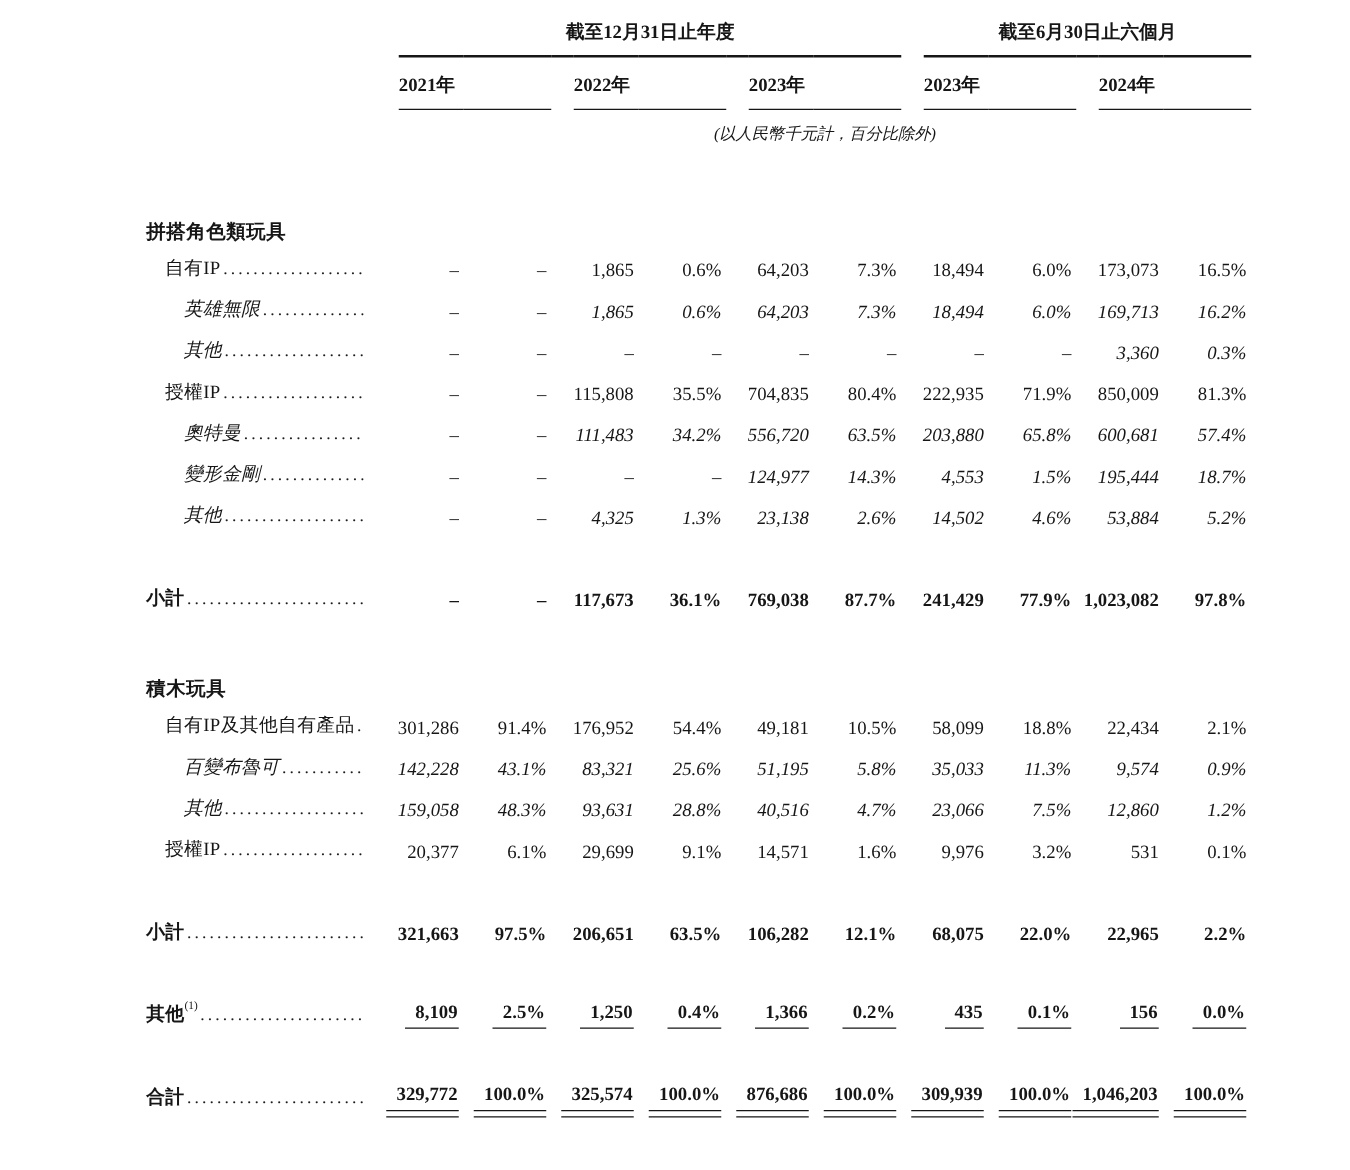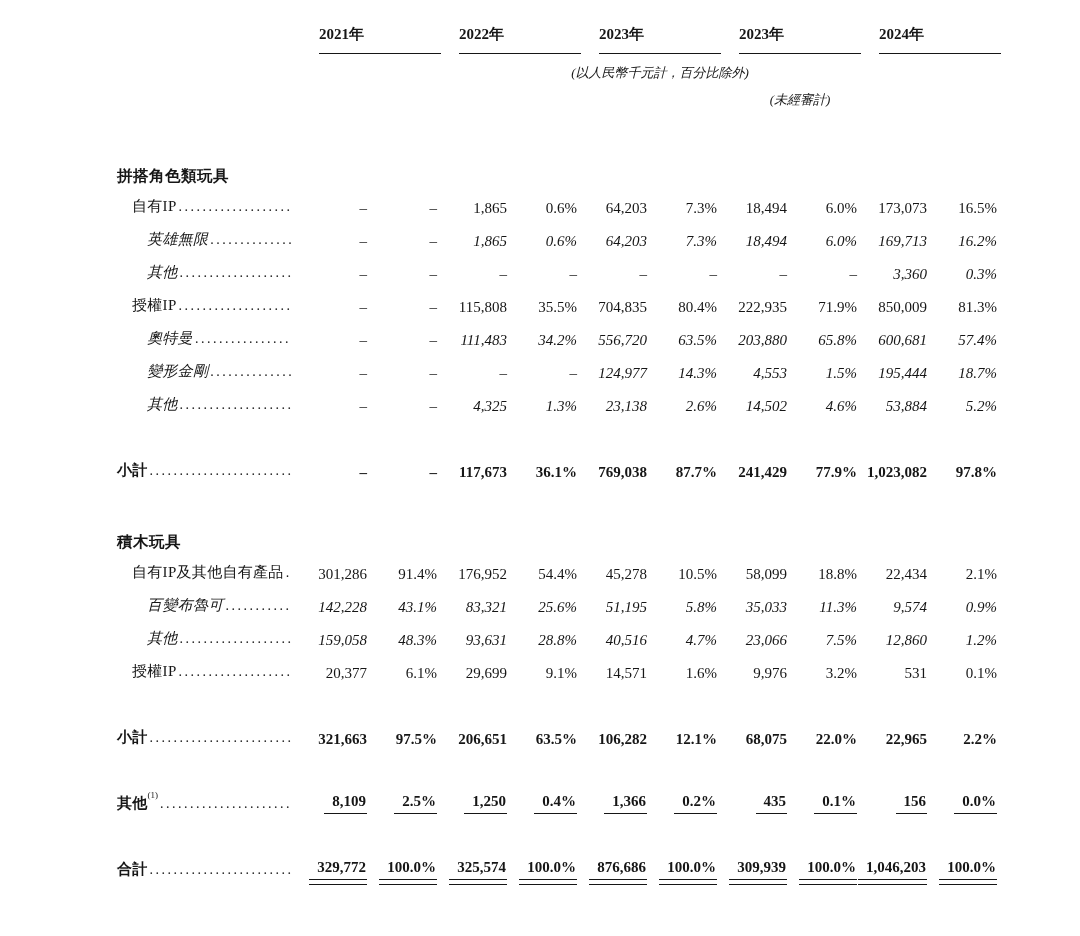--- a/index.html
+++ b/index.html
@@ -91,42 +91,44 @@
         <col style="width:52px">
         <col style="width:70px">
       <col style="width:18px">
         <col style="width:52px">
         <col style="width:70px">
       <col style="width:18px">
         <col style="width:52px">
         <col style="width:70px">
     </colgroup>
     <thead>
+      <tr>
+        <td></td>
+          <td></td>
+        <td colspan="8" class="grp-title">截至12月31日止年度</td>
+        <td></td>
+        <td colspan="5" class="grp-title">截至6月30日止六個月</td>
+      </tr>
       <tr class="years">
         <td></td>
           <td></td>
         <td colspan="2" class="yr">2021年</td>
         <td></td>
         <td colspan="2" class="yr">2022年</td>
         <td></td>
         <td colspan="2" class="yr">2023年</td>
         <td></td>
         <td colspan="2" class="yr">2023年</td>
         <td></td>
         <td colspan="2" class="yr">2024年</td>
       </tr>
       <tr class="noterow">
         <td colspan="2"></td>
         <td colspan="14">(以人民幣千元計，百分比除外)</td>
       </tr>
-      <tr class="noterow unaud">
-        <td colspan="11"></td>
-        <td colspan="2">(未經審計)</td>
-        <td colspan="3"></td>
-      </tr>
       <tr class="headspacer">
           <td colspan="16"></td>
         </tr>
     </thead>
     <tbody id="tbody">
         <tr class="section">
           <td colspan="16">拼搭角色類玩具</td>
         </tr>
         <tr class="data">
           <td class="lbl ind1">
@@ -497,21 +499,21 @@
           </td>
           <td class="gap"></td>
           <td class="num val">
             <span class="cv">176,952</span>
           </td>
           <td class="num pct">
             <span class="cv">54.4%</span>
           </td>
           <td class="gap"></td>
           <td class="num val">
-            <span class="cv">45,278</span>
+            <span class="cv">49,181</span>
           </td>
           <td class="num pct">
             <span class="cv">10.5%</span>
           </td>
           <td class="gap"></td>
           <td class="num val">
             <span class="cv">58,099</span>
           </td>
           <td class="num pct">
             <span class="cv">18.8%</span>

